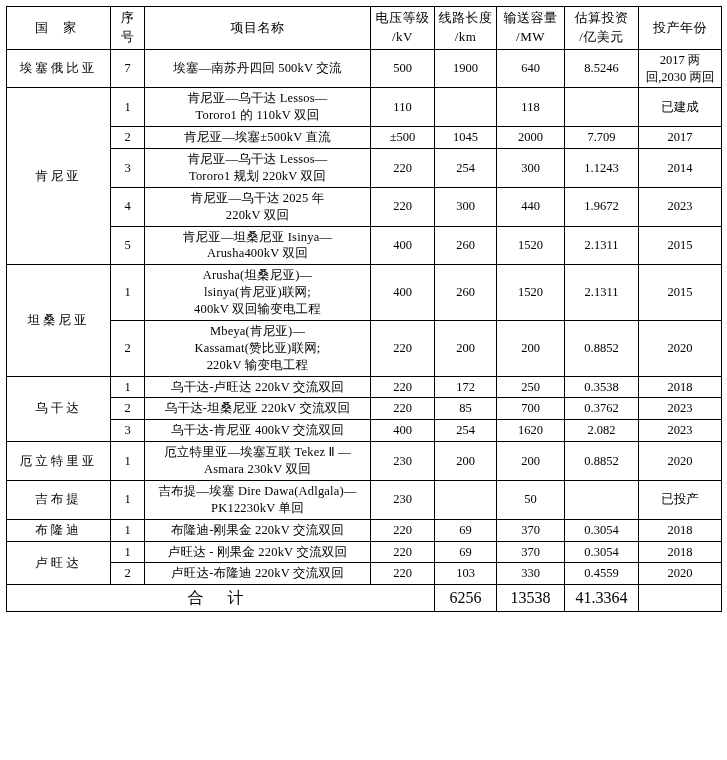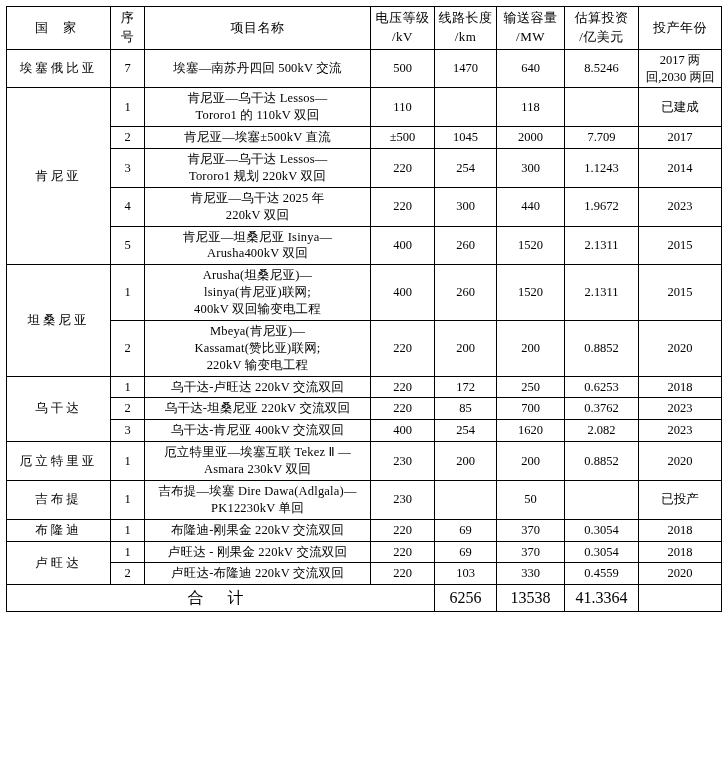--- a/index.html
+++ b/index.html
@@ -98,21 +98,21 @@
           </td>
           <td>投产年份</td>
         </tr>
         <tr>
           <td rowspan="1"><span class="country-cell">埃塞俄比亚</span></td>
           <td>7</td>
           <td class="proj">
             <span class="ln">埃塞—南苏丹四回 500kV 交流</span>
           </td>
           <td>500</td>
-          <td>1470</td>
+          <td>1900</td>
           <td>640</td>
           <td>8.5246</td>
           <td class="small-note"><span class="ln">2017 两回,</span><span class="ln">2030 两回</span></td>
         </tr>
         <tr>
           <td rowspan="5"><span class="country-cell">肯尼亚</span></td>
           <td>1</td>
           <td class="proj">
             <span class="ln">肯尼亚—乌干达 Lessos—</span>
             <span class="ln">Tororo1 的 110kV 双回</span>
@@ -199,21 +199,21 @@
         </tr>
         <tr>
           <td rowspan="3"><span class="country-cell">乌干达</span></td>
           <td>1</td>
           <td class="proj">
             <span class="ln">乌干达-卢旺达 220kV 交流双回</span>
           </td>
           <td>220</td>
           <td>172</td>
           <td>250</td>
-          <td>0.6253</td>
+          <td>0.3538</td>
           <td class="small-note"><span class="ln">2018</span></td>
         </tr>
         <tr>
           <td>2</td>
           <td class="proj">
             <span class="ln">乌干达-坦桑尼亚 220kV 交流双回</span>
           </td>
           <td>220</td>
           <td>85</td>
           <td>700</td>

